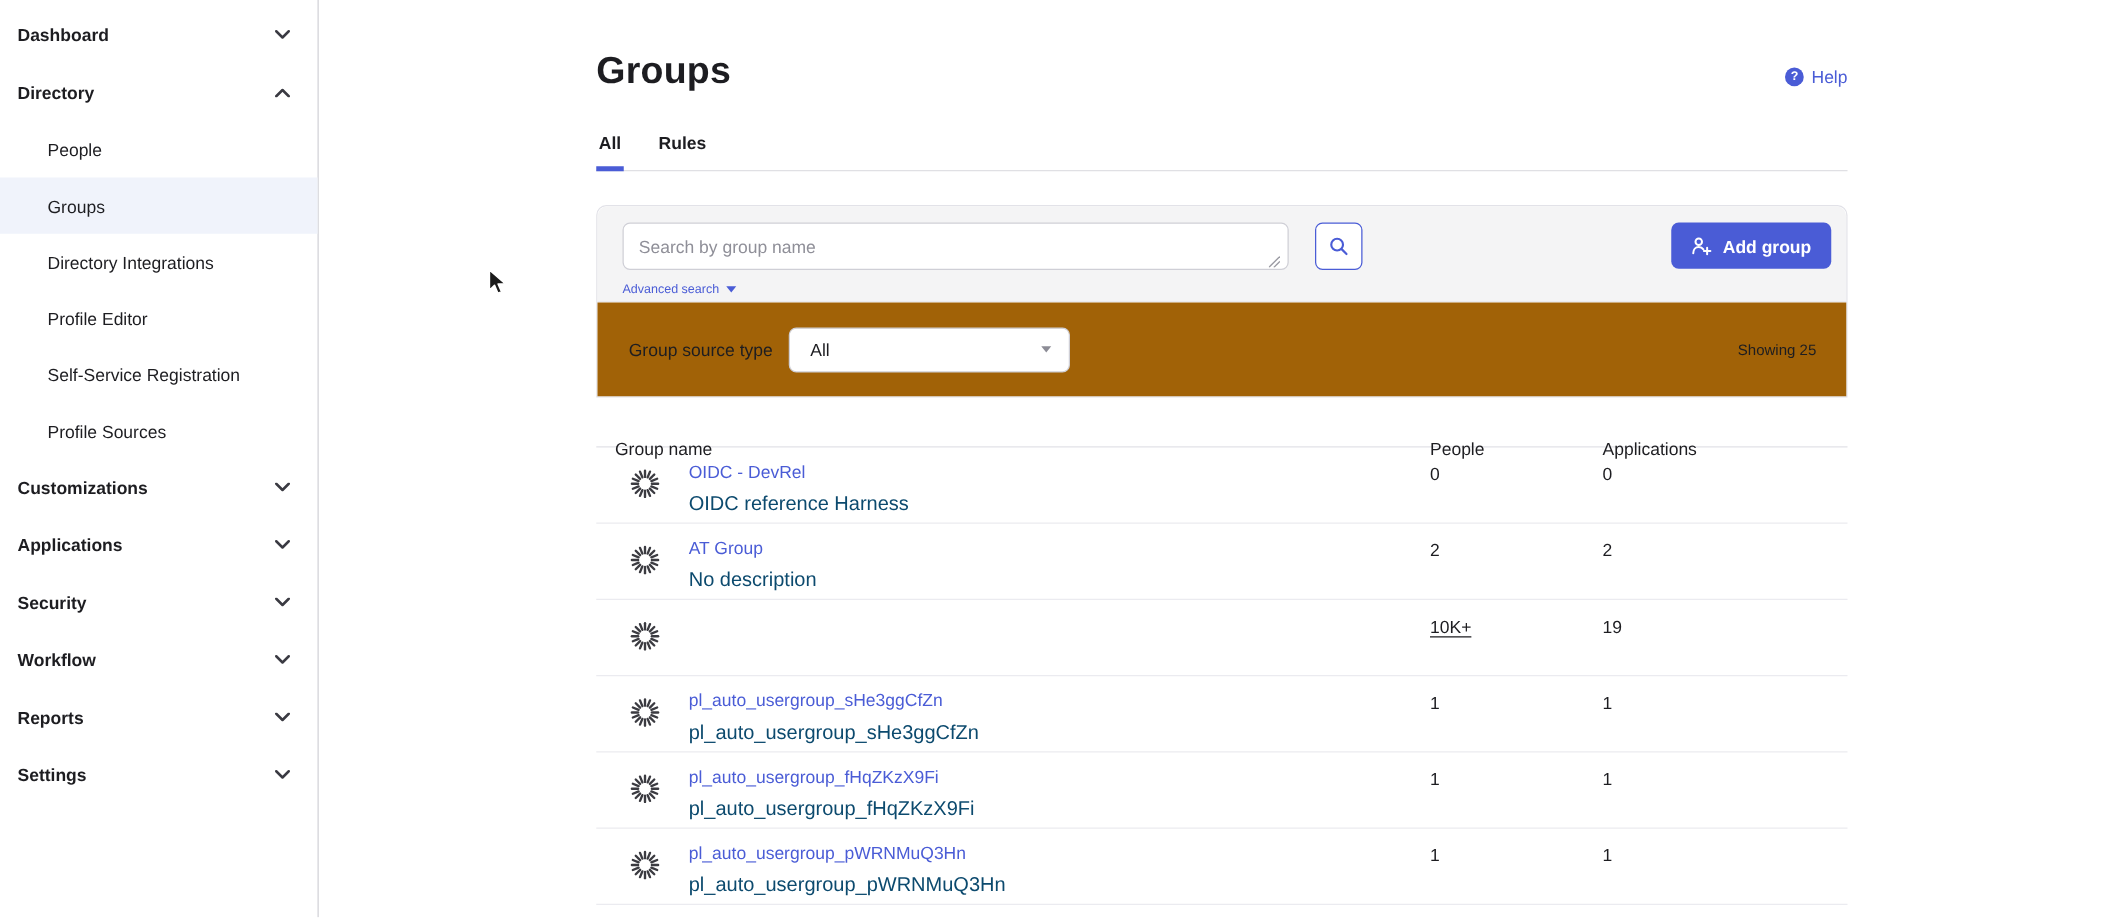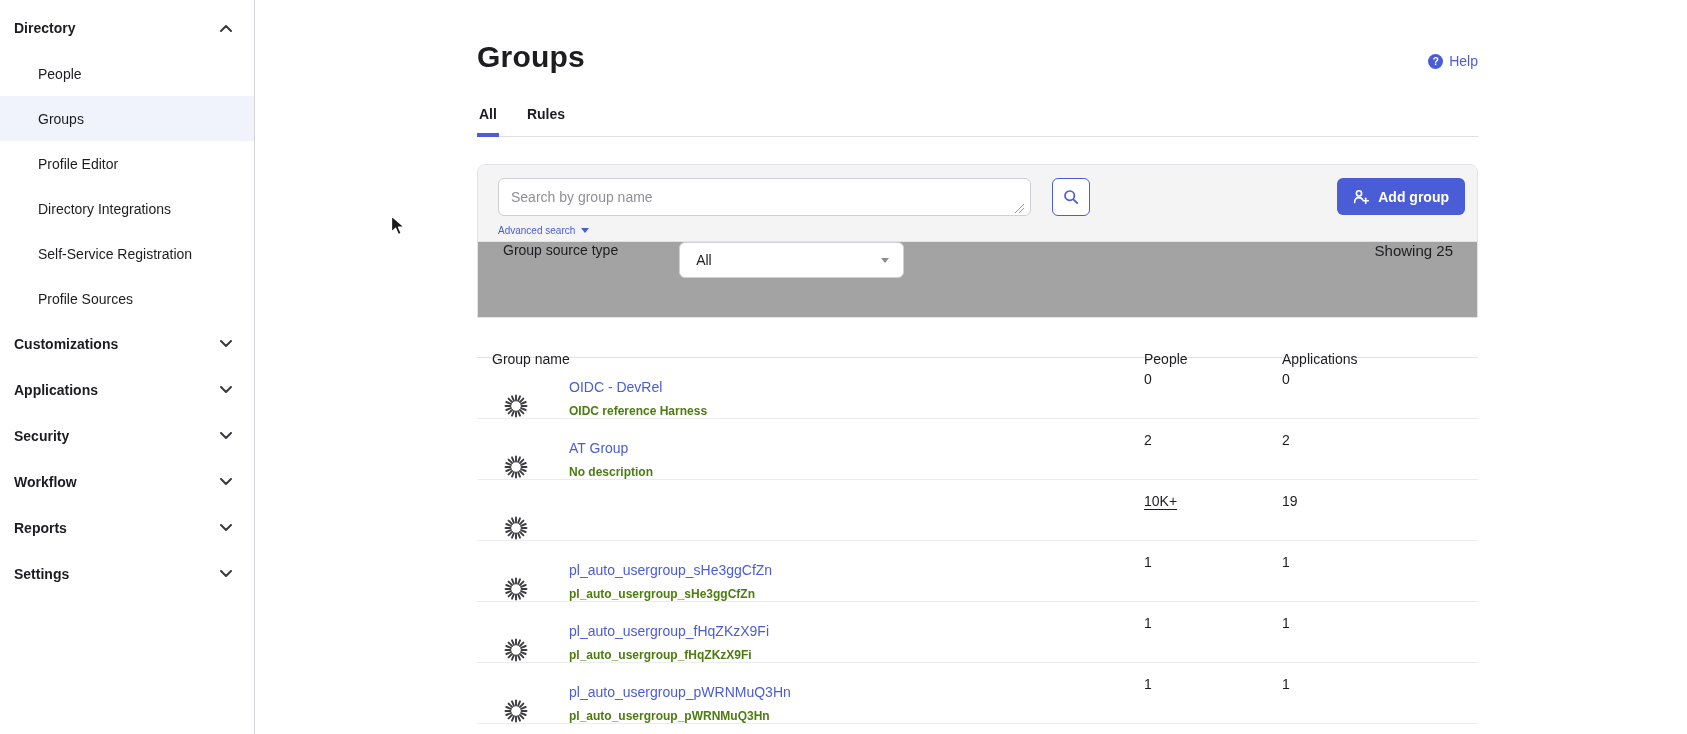--- a/index.html
+++ b/index.html
@@ -45,40 +45,40 @@
   .search-btn { width:38px; height:38px; border:1.5px solid #4a5cd6; border-radius:6px; background:#fff;
                 display:flex; align-items:center; justify-content:center; cursor:pointer; }
   .adv-link { display:inline-flex; align-items:center; gap:6px; margin-top:5px;
               color:#4a5cd6; font-size:10px; font-weight:400; cursor:pointer; }
   .caret-dn { width:0; height:0; border-left:4px solid transparent; border-right:4px solid transparent;
               border-top:5px solid #4a5cd6; }
   .add-group-btn { position:absolute; top:13px; right:12px; height:37px; padding:0 16px;
       background:#4a5cd6; color:#fff; border:none; border-radius:6px; font-size:14px; font-weight:700;
       font-family:"Liberation Sans",sans-serif; display:flex; align-items:center; gap:8px; cursor:pointer; }
 
-  .filter-section { position:relative; background:#a3a3a3; height:75px; display:flex; align-items:flex-start;
-                    padding:0 24px 0 25px;gap:48px; }
+  .filter-section { position:relative; background:#a16207; height:75px; display:flex; align-items:center;
+                    padding:0 24px 0 25px; }
   .filter-label { font-size:14px; color:#1d1d21; }
   .select { margin-left:13px; width:225px; height:36px; border:1px solid #cfcfd6; border-radius:6px;
             background:#fff; display:flex; align-items:center; justify-content:space-between;
             padding:0 14px 0 16px; font-size:14px; cursor:pointer; }
   .select .sel-caret { width:0; height:0; border-left:4px solid transparent; border-right:4px solid transparent;
             border-top:5px solid #8c8c96; }
-  .showing { margin-left:auto; font-size:15px; color:#1d1d21; }
+  .showing { margin-left:auto; font-size:12px; color:#1d1d21; }
 
   
   .tbl-header { display:grid; grid-template-columns:652px 138px 1fr; padding-left:15px; height:40px;
                 align-items:center; border-bottom:1px solid #e2e2e8; }
   .tbl-header .hcell { font-size:14px; font-weight:400; color:#1d1d21;margin-top:33px; }
   .tbl-row { display:grid; grid-template-columns:640px 138px 1fr; padding-left:27px; height:61px;
              border-bottom:1px solid #ebebf0; }
-  .name-zone { display:flex; align-items:flex-end; gap:41px; padding-top:11px; }
+  .name-zone { display:flex; align-items:flex-start; gap:23px; padding-top:11px; }
   .grp-icon { width:24px; height:24px; margin-top:6px; flex:0 0 auto; }
   .grp-name { font-size:14px; color:#4a5cd6; text-decoration:none; cursor:pointer; }
-  .grp-desc { margin-top:8px; font-size:12px; color:#4d7c0f;font-weight:bold; }
+  .grp-desc { margin-top:8px; font-size:16px; color:#0c4a6e; }
   .cell-val { padding-top:13px; font-size:14px; color:#1d1d21; }
   .cell-val.underlined { }
   .cell-val.underlined span { text-decoration:underline; text-underline-offset:3px; cursor:pointer; }
 
   
   .cursor { position:absolute; left:390px; top:215px; pointer-events:none; }
 </style>
 </head>
 <body>
 
@@ -110,36 +110,42 @@
           <line x1="14.1" y1="6.9" x2="16" y2="2.3"></line>
       </g>
     </g>
   </defs>
 </svg>
 
 <div class="screen">
 
   <nav class="sidebar">
     <div class="nav-item">
+      <span class="lbl">Dashboard</span>
+      <svg class="chev" viewBox="0 0 12 8">
+          <use href="#chev-down"></use>
+        </svg>
+    </div>
+    <div class="nav-item">
       <span class="lbl">Directory</span>
       <svg class="chev" viewBox="0 0 12 8">
           <use href="#chev-up"></use>
         </svg>
     </div>
     <div class="nav-sub">
       <span class="lbl">People</span>
     </div>
     <div class="nav-sub selected">
       <span class="lbl">Groups</span>
     </div>
     <div class="nav-sub">
+      <span class="lbl">Directory Integrations</span>
+    </div>
+    <div class="nav-sub">
       <span class="lbl">Profile Editor</span>
-    </div>
-    <div class="nav-sub">
-      <span class="lbl">Directory Integrations</span>
     </div>
     <div class="nav-sub">
       <span class="lbl">Self-Service Registration</span>
     </div>
     <div class="nav-sub">
       <span class="lbl">Profile Sources</span>
     </div>
     <div class="nav-item">
       <span class="lbl">Customizations</span>
       <svg class="chev" viewBox="0 0 12 8">

